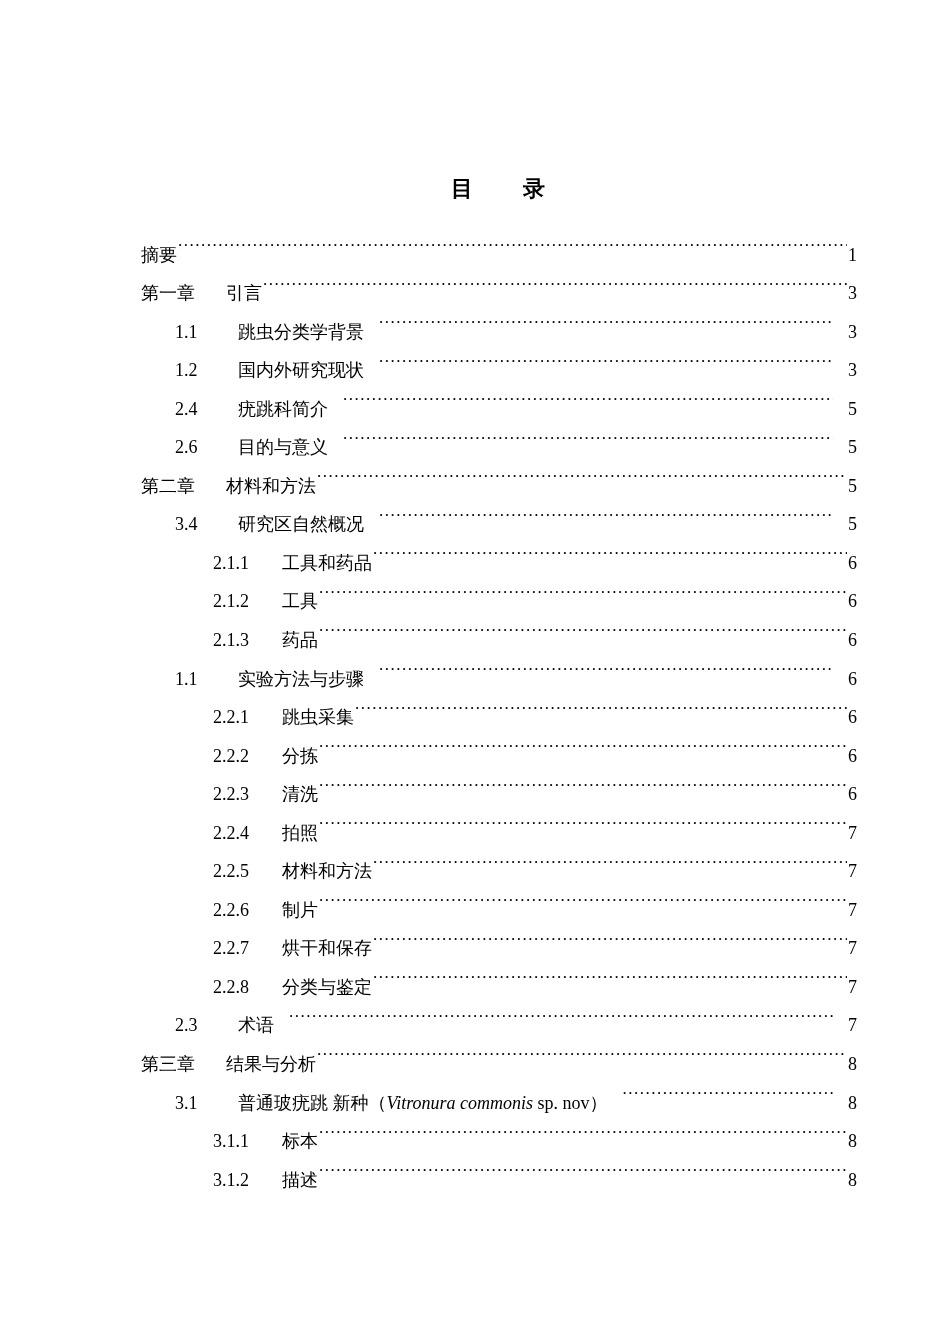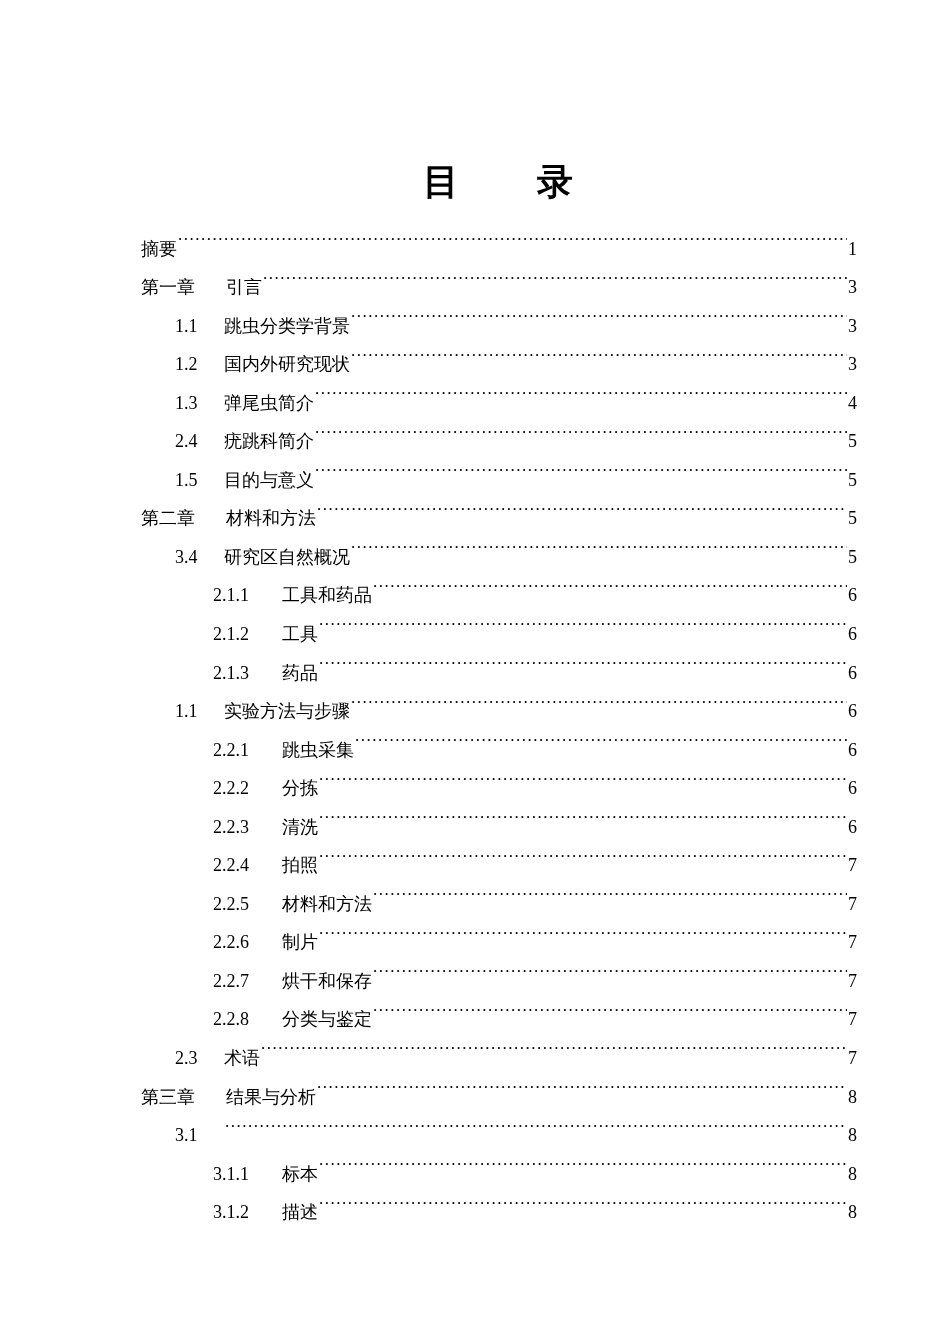--- a/index.html
+++ b/index.html
@@ -13,48 +13,48 @@
     height: 1344px;
     background: #ffffff;
     font-family: "Liberation Serif", "DejaVu Serif", serif;
     color: #000000;
     overflow: hidden;
   }
   .doc-title {
     position: absolute;
     left: 141px;
     right: 93px;
-    top: 158px;
+    top: 174px;
     text-align: center;
-    font-size: 36px;
+    font-size: 22px;
     font-weight: bold;
     letter-spacing: 2px;
     white-space: pre;
   }
   .toc {
     position: absolute;
     left: 141px;
     right: 93px;
-    top: 216px;
+    top: 222px;
   }
   .toc-row {
     display: flex;
     align-items: baseline;
     height: 38.55px;
     line-height: 38.55px;
     font-size: 18px;
     white-space: nowrap;
     cursor: default;
   }
   .toc-row .num {
     flex: 0 0 auto;
     display: inline-block;
   }
   .level-0 .num { width: 85px; }
-  .level-1 { padding-left: 34px; }
+  .level-1 { padding-left: 34px; gap: 14px; }
   .level-1 .num { width: 49px; }
   .level-2 { padding-left: 72px; }
   .level-2 .num { width: 69px; }
   .toc-row .label {
     flex: 0 0 auto;
   }
   .toc-row .label i {
     font-family: "Liberation Serif", "DejaVu Serif", serif;
   }
   .toc-row .dots {
@@ -100,33 +100,27 @@
         <span class="dots"></span>
         <span class="pg">3</span>
       </div>
       <div class="toc-row level-1">
         <span class="num">1.2</span>
         <span class="label">国内外研究现状</span>
         <span class="dots"></span>
         <span class="pg">3</span>
       </div>
       <div class="toc-row level-1">
-        <span class="num">1.3</span>
-        <span class="label">弹尾虫简介</span>
-        <span class="dots"></span>
-        <span class="pg">4</span>
-      </div>
-      <div class="toc-row level-1">
         <span class="num">2.4</span>
         <span class="label">疣跳科简介</span>
         <span class="dots"></span>
         <span class="pg">5</span>
       </div>
       <div class="toc-row level-1">
-        <span class="num">1.5</span>
+        <span class="num">2.6</span>
         <span class="label">目的与意义</span>
         <span class="dots"></span>
         <span class="pg">5</span>
       </div>
       <div class="toc-row level-0">
         <span class="num">第二章</span>
         <span class="label">材料和方法</span>
         <span class="dots"></span>
         <span class="pg">5</span>
       </div>
@@ -215,20 +209,21 @@
         <span class="pg">7</span>
       </div>
       <div class="toc-row level-0">
         <span class="num">第三章</span>
         <span class="label">结果与分析</span>
         <span class="dots"></span>
         <span class="pg">8</span>
       </div>
       <div class="toc-row level-1">
         <span class="num">3.1</span>
+        <span class="label">普通玻疣跳 新种（<i>Vitronura commonis</i> sp. nov） </span>
         <span class="dots"></span>
         <span class="pg">8</span>
       </div>
       <div class="toc-row level-2">
         <span class="num">3.1.1</span>
         <span class="label">标本</span>
         <span class="dots"></span>
         <span class="pg">8</span>
       </div>
       <div class="toc-row level-2">

